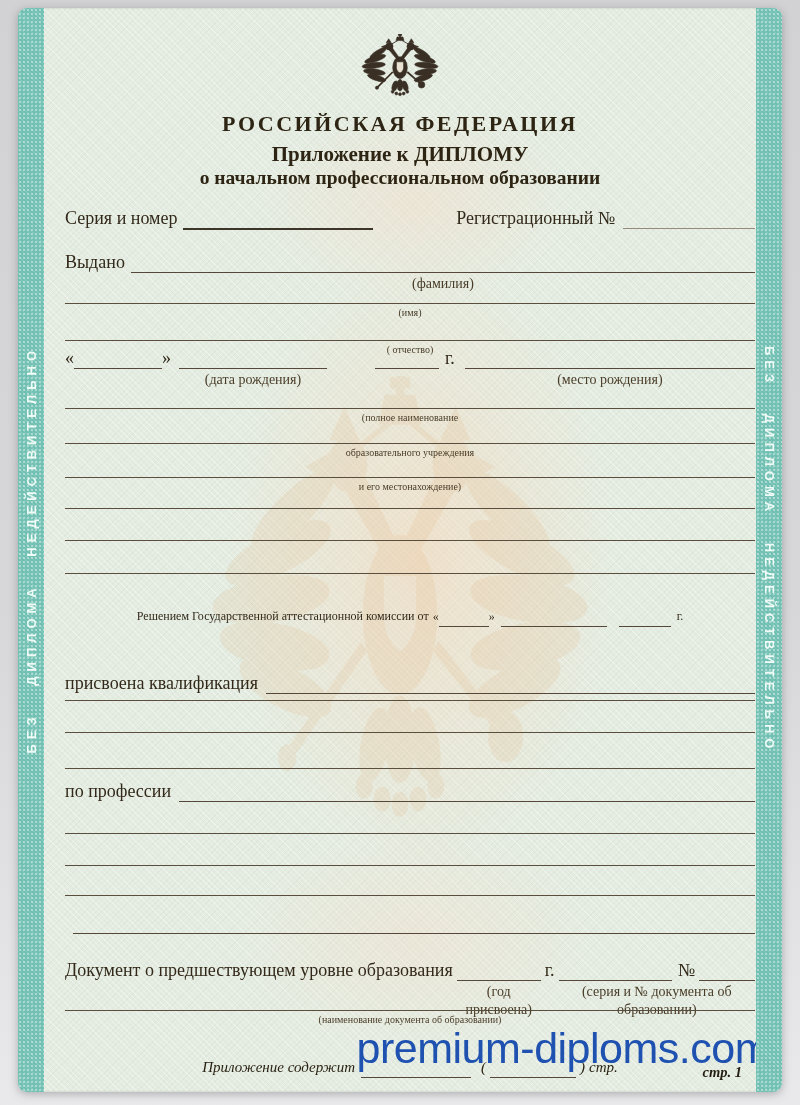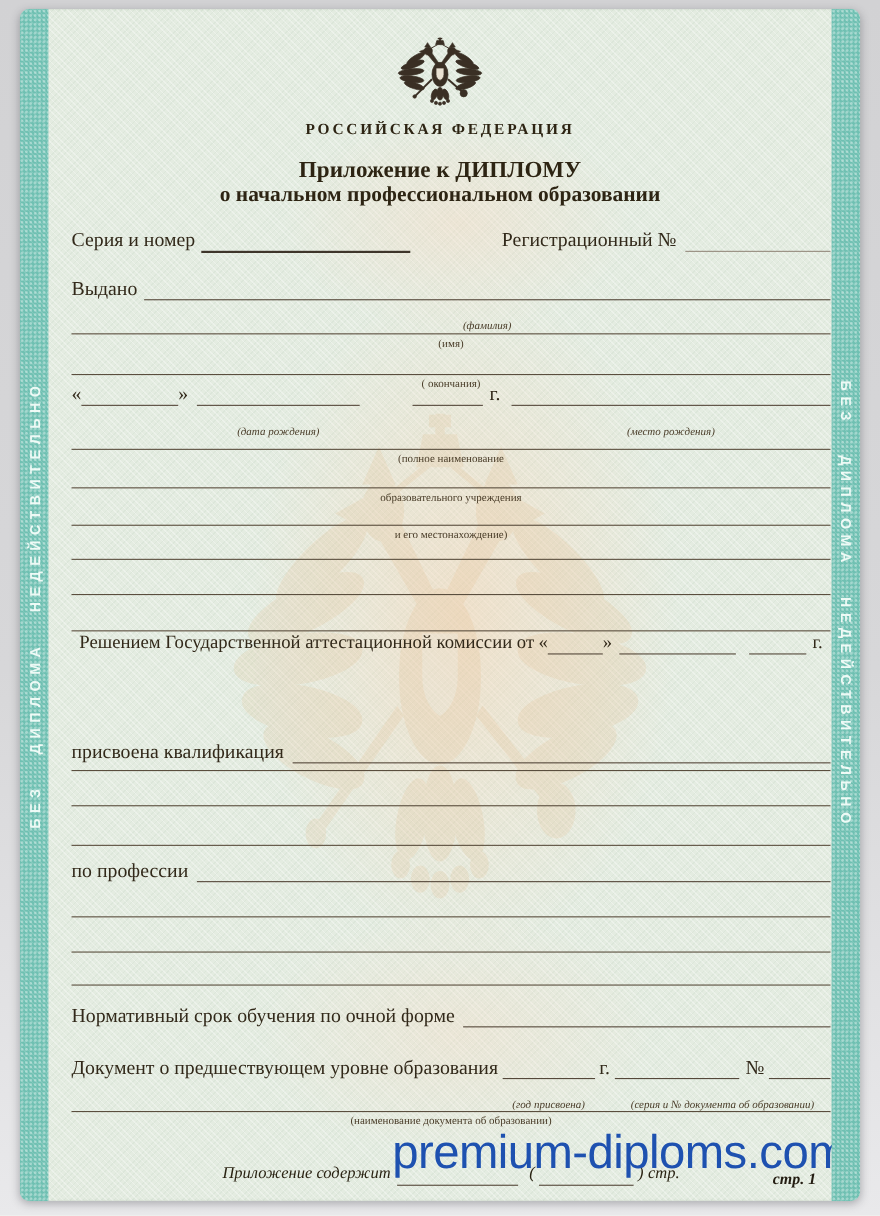--- a/index.html
+++ b/index.html
@@ -33,35 +33,35 @@
   .band.right{right:0;}
   .band-text{
     writing-mode:vertical-rl;white-space:nowrap;
     font-family:"Liberation Sans",sans-serif;font-weight:700;font-size:13px;
     letter-spacing:5px;word-spacing:18px;color:rgba(250,255,252,0.9);
   }
   .band.left .band-text{transform:rotate(180deg);}
   .ghost{position:absolute;left:167px;top:368px;z-index:0;opacity:0.13;color:#dfa668;}
   .arms{position:absolute;left:50%;top:26px;transform:translateX(-50%);color:#3a2f24;z-index:2;}
   .center-txt{position:absolute;left:0;right:0;text-align:center;z-index:2;}
-  .country{top:103px;font-weight:bold;font-size:14px;letter-spacing:2.5px;color:#2d2413;}
+  .country{top:103px;font-weight:bold;font-size:22px;letter-spacing:2.5px;color:#2d2413;}
   .title1{top:134px;font-weight:bold;font-size:21px;color:#2d2413;}
   .title2{top:159px;font-weight:bold;font-size:19.5px;color:#2d2413;}
   .row{
     position:absolute;left:47px;right:27px;display:flex;align-items:flex-start;
     font-size:18px;line-height:22px;color:#32291a;z-index:2;justify-content:center;
   }
   .lbl{white-space:nowrap;}
   .ln{display:inline-block;height:21px;border-bottom:1.6px solid #55483a;}
   .ln.flex{flex:1;}
   .ln.thick{border-bottom:2.5px solid #3e352a;}
   .ln.thin{border-bottom:1px solid #948a7d;}
   .seg{display:flex;flex-direction:column;}
   .seg .innerrow{display:flex;align-items:flex-start;}
-  .cap{font-size:10px;color:#493c28;text-align:center;line-height:1.25;margin-top:18px;font-style:italic;}
+  .cap{font-size:14px;color:#493c28;text-align:center;line-height:1.25;margin-top:2px;}
   .spacer{flex:1;}
   .hr{position:absolute;left:47px;right:27px;height:0;border-bottom:1.5px solid #5a4e3e;z-index:2;}
   .hrcap{position:absolute;left:47px;right:27px;text-align:center;font-size:10px;color:#493c28;z-index:2;}
   .watermark{
     position:absolute;right:12px;top:1016px;z-index:5;white-space:nowrap;
     font-family:"Liberation Sans",sans-serif;font-weight:500;font-size:43px;
     letter-spacing:-0.5px;color:#1e51b0;
   }
   .appendix{font-style:italic;font-size:15px;color:#2a2313;}
   .pagenum{
@@ -146,21 +146,21 @@
     <span class="seg ml6" style="flex:1">
       <span class="ln"></span>
       <span class="cap">(фамилия)</span>
     </span>
   </div>
 
   <div class="hr" style="top:295px"></div>
   <div class="hrcap" style="top:299px">(имя)</div>
 
   <div class="hr" style="top:332px"></div>
-  <div class="hrcap" style="top:336px">( окончания)</div>
+  <div class="hrcap" style="top:336px">( отчество)</div>
 
   <div class="row" style="top:339px">
     <span class="lbl">«</span>
     <span class="ln" style="width:88px"></span>
     <span class="lbl">»</span>
     <span class="seg ml8" style="width:148px">
       <span class="ln"></span>
       <span class="cap">(дата рождения)</span>
     </span>
     <span class="ln ml48" style="width:64px"></span>
@@ -175,21 +175,21 @@
   <div class="hrcap" style="top:404px">(полное наименование</div>
   <div class="hr" style="top:435px"></div>
   <div class="hrcap" style="top:439px">образовательного учреждения</div>
   <div class="hr" style="top:469px"></div>
   <div class="hrcap" style="top:473px">и его местонахождение)</div>
 
   <div class="hr" style="top:500px"></div>
   <div class="hr" style="top:532px"></div>
   <div class="hr" style="top:565px"></div>
 
-  <div class="row" style="top:565px;font-size:17px">
+  <div class="row" style="top:597px;font-size:12px">
     <span class="lbl">Решением Государственной аттестационной комиссии от</span>
     <span class="lbl ml4">«</span>
     <span class="ln" style="width:50px"></span>
     <span class="lbl">»</span>
     <span class="ln ml6" style="width:106px"></span>
     <span class="ln ml12" style="width:52px"></span>
     <span class="lbl ml6">г.</span>
   </div>
 
   <div class="row" style="top:664px">
@@ -202,21 +202,20 @@
 
   <div class="row" style="top:772px">
     <span class="lbl">по профессии</span>
     <span class="ln flex ml8"></span>
   </div>
   <div class="hr" style="top:825px"></div>
   <div class="hr" style="top:857px"></div>
   <div class="hr" style="top:887px"></div>
 
   <div class="row" style="top:904px">
-    <span class="lbl">Нормативный срок обучения по очной форме</span>
     <span class="ln flex ml8"></span>
   </div>
 
   <div class="row" style="top:951px">
     <span class="lbl">Документ о предшествующем уровне образования</span>
     <span class="seg ml4" style="width:84px">
       <span class="ln"></span>
       <span class="cap">(год присвоена)</span>
     </span>
     <span class="lbl ml4">г.</span>

